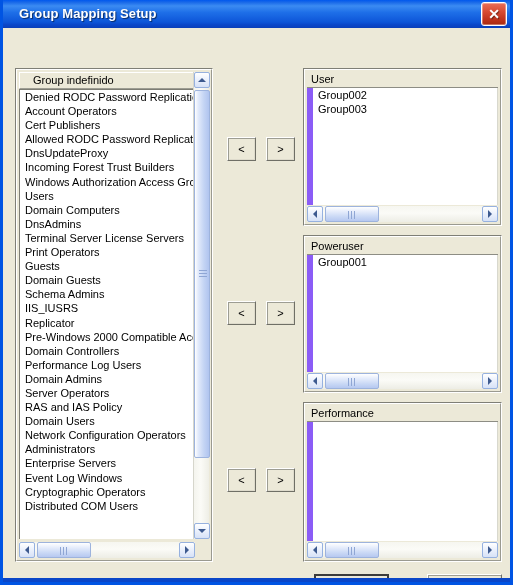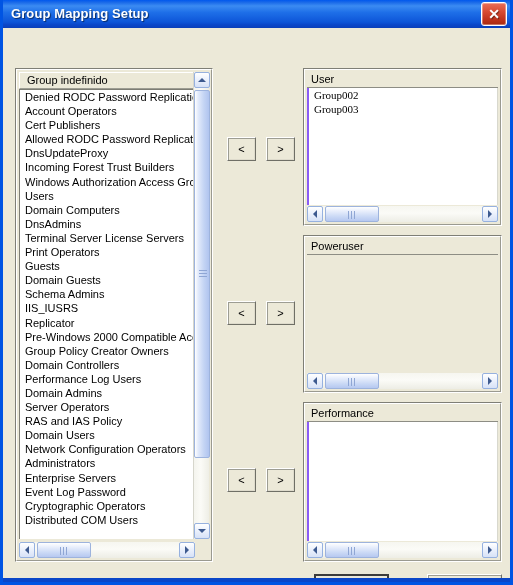--- a/index.html
+++ b/index.html
@@ -32,21 +32,21 @@
         #0058ee 0%, #1868e8 8%, #3b8bf2 22%,
         #1e6fe8 46%, #0d55d8 82%, #0a46c8 92%, #0a42c0 100%);
     border-bottom: 1px solid #0a40bb;
     display: flex;
     align-items: center;
   }
   .titlebar .title {
     color: #ffffff;
     font-size: 13px;
     font-weight: bold;
-    margin-left: 8px;
+    margin-left: 16px;
     letter-spacing: 0.1px;
     text-shadow: 1px 1px 1px rgba(0,0,0,0.55);
     white-space: nowrap;
   }
   .close-btn {
     position: absolute;
     right: 3px;
     top: 2px;
     width: 24px;
     height: 22px;
@@ -106,21 +106,21 @@
     width: 178px;
     height: 17px;
     box-sizing: border-box;
     background: #ece9d8;
     border: 1px solid #ffffff;
     border-right-color: #9d9d93;
     border-bottom-color: #9d9d93;
     font-size: 11px;
     color: #000000;
     line-height: 15px;
-    padding-left: 7px;
+    padding-left: 13px;
     white-space: nowrap;
     overflow: hidden;
   }
 
   .lp-listbox {
     position: absolute;
     left: 2px;
     top: 19px;
     width: 176px;
     height: 450px;
@@ -317,25 +317,24 @@
     white-space: nowrap;
     overflow: hidden;
   }
   .rp-listbox {
     position: absolute;
     left: 2px;
     top: 18px;
     right: 2px;
     bottom: 19px;
     background: #ffffff;
-    border-left: 2px solid #8b5cf6;
+    border-left: 6px solid #8b5cf6;
     border-right: 1px solid #d8d8ce;
     box-sizing: border-box;
     overflow: hidden;
-    font-family: Liberation Serif, serif;
   }
   .rp-listbox .row {
     height: 14.1px;
     line-height: 14.1px;
     font-size: 11px;
     color: #000000;
     padding-left: 5px;
     white-space: nowrap;
     cursor: default;
   }
@@ -411,31 +410,30 @@
             <div class="row">Domain Computers</div>
             <div class="row">DnsAdmins</div>
             <div class="row">Terminal Server License Servers</div>
             <div class="row">Print Operators</div>
             <div class="row">Guests</div>
             <div class="row">Domain Guests</div>
             <div class="row">Schema Admins</div>
             <div class="row">IIS_IUSRS</div>
             <div class="row">Replicator</div>
             <div class="row">Pre-Windows 2000 Compatible Acces</div>
-            <div class="row">Group Policy Creator Owners</div>
             <div class="row">Domain Controllers</div>
             <div class="row">Performance Log Users</div>
             <div class="row">Domain Admins</div>
             <div class="row">Server Operators</div>
             <div class="row">RAS and IAS Policy</div>
             <div class="row">Domain Users</div>
             <div class="row">Network Configuration Operators</div>
             <div class="row">Administrators</div>
             <div class="row">Enterprise Servers</div>
-            <div class="row">Event Log Password</div>
+            <div class="row">Event Log Windows</div>
             <div class="row">Cryptographic Operators</div>
             <div class="row">Distributed COM Users</div>
           </div>
 
         <div class="vscroll">
           <div class="sb-arrow up">
             <span class="tri up"></span>
           </div>
           <div class="sb-thumb">
             <span class="sb-grip"></span>
@@ -490,20 +488,23 @@
           <div class="sb-arrow right">
             <span class="tri right"></span>
           </div>
         </div>
       </div>
     </div>
 
     <div class="role-panel" style="top:207px;height:158px;">
       <div class="role-panel-inner">
         <div class="rp-header">Poweruser</div>
+        <div class="rp-listbox">
+            <div class="row">Group001</div>
+          </div>
         <div class="hscroll" style="right:2px;left:2px;width:auto;">
           <div class="sb-arrow left">
             <span class="tri left"></span>
           </div>
           <div class="sb-thumb">
             <span class="sb-grip-h"></span>
           </div>
           <div class="sb-arrow right">
             <span class="tri right"></span>
           </div>

